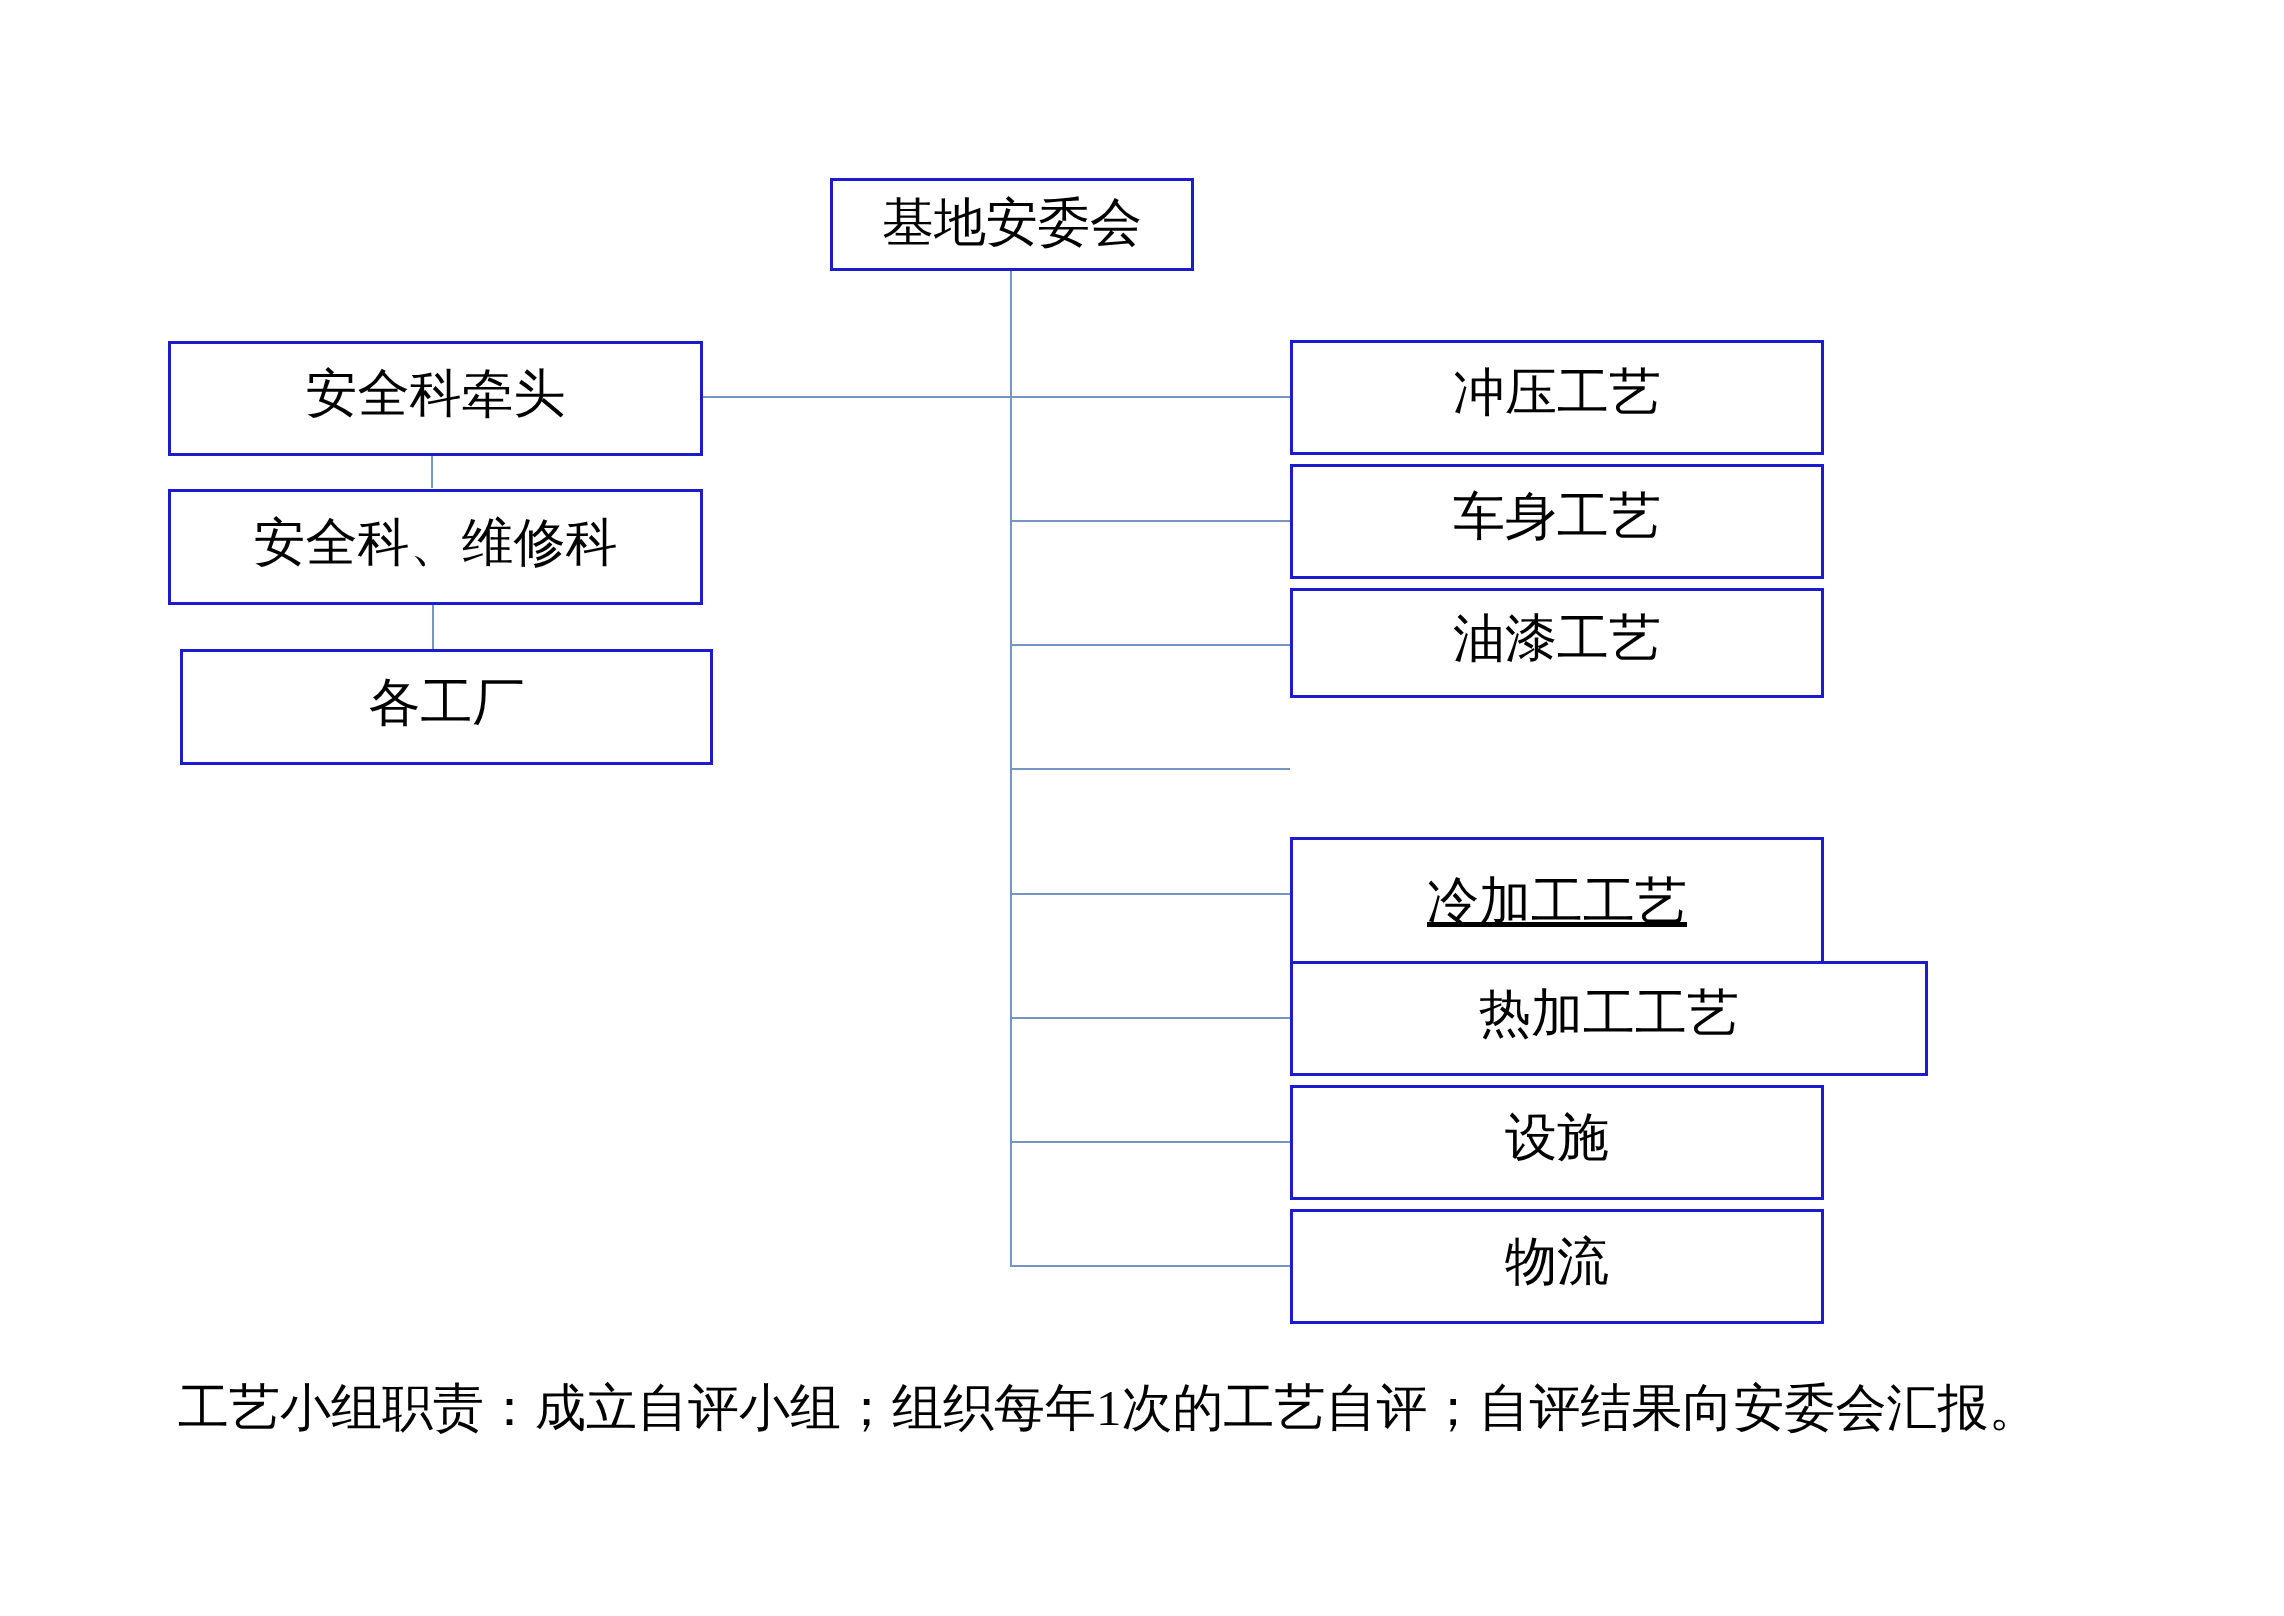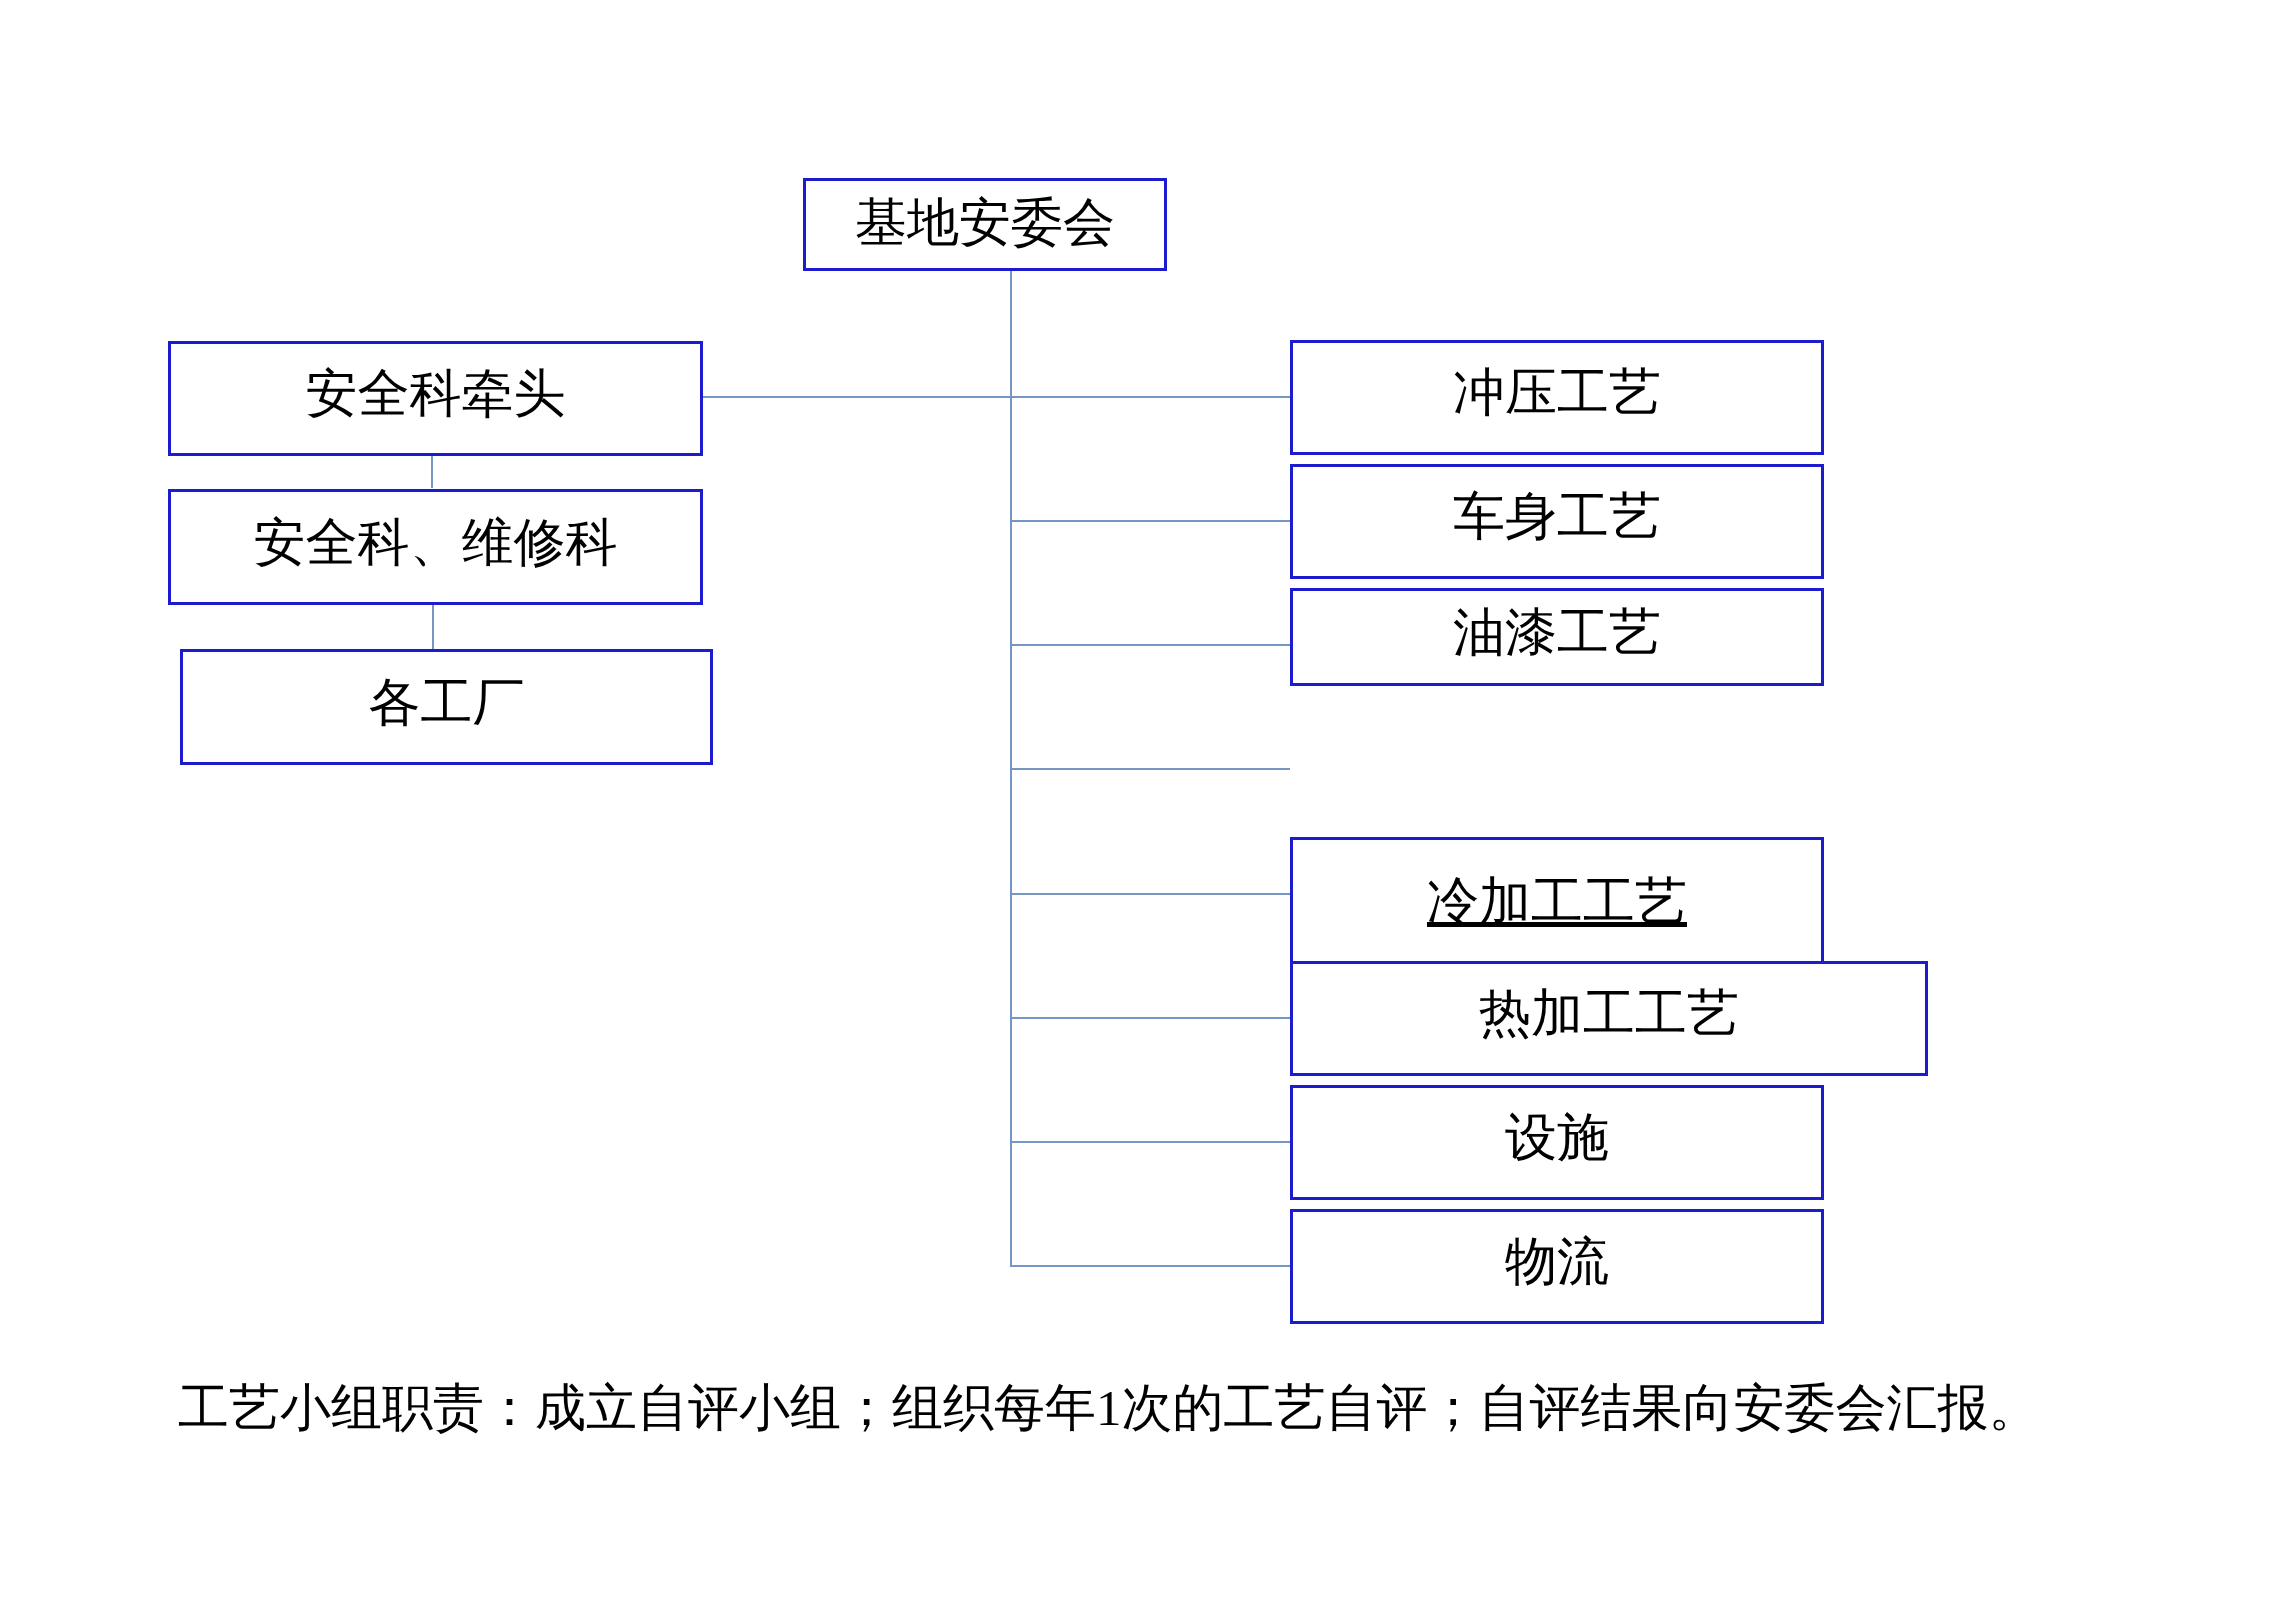--- a/index.html
+++ b/index.html
@@ -59,41 +59,41 @@
   <div class="conn h" style="left:1010px; top:644px; width:280px;"></div>
   <div class="conn h" style="left:1010px; top:768px; width:280px;"></div>
   <div class="conn h" style="left:1010px; top:893px; width:280px;"></div>
   <div class="conn h" style="left:1010px; top:1017px; width:280px;"></div>
   <div class="conn h" style="left:1010px; top:1141px; width:280px;"></div>
   <div class="conn h" style="left:1010px; top:1265px; width:280px;"></div>
 
   <div class="conn v" style="left:431px; top:456px; height:32px;"></div>
   <div class="conn v" style="left:432px; top:605px; height:44px;"></div>
 
-  <div class="node" style="left:803px; top:178px; width:364px; height:93px; padding-bottom:4.7px;">
+  <div class="node" style="left:830px; top:178px; width:364px; height:93px; padding-bottom:4.7px;">
     <span>基地安委会</span>
   </div>
 
   <div class="node" style="left:168px; top:341px; width:535px; height:115px;">
     <span>安全科牵头</span>
   </div>
   <div class="node" style="left:168px; top:489px; width:535px; height:116px;">
     <span>安全科、维修科</span>
   </div>
   <div class="node" style="left:180px; top:649px; width:533px; height:116px;">
     <span>各工厂</span>
   </div>
 
   <div class="node" style="left:1290px; top:340px; width:534px; height:115px;">
     <span>冲压工艺</span>
   </div>
   <div class="node" style="left:1290px; top:464px; width:534px; height:115px;">
     <span>车身工艺</span>
   </div>
-  <div class="node" style="left:1290px; top:588px; width:534px; height:98px;">
+  <div class="node" style="left:1290px; top:588px; width:534px; height:110px;">
     <span>油漆工艺</span>
   </div>
   <div class="node" style="left:1290px; top:837px; width:534px; height:139px;text-decoration:underline;">
     <span>冷加工工艺</span>
   </div>
   <div class="node" style="left:1290px; top:961px; width:638px; height:115px;">
     <span>热加工工艺</span>
   </div>
   <div class="node" style="left:1290px; top:1085px; width:534px; height:115px;">
     <span>设施</span>

